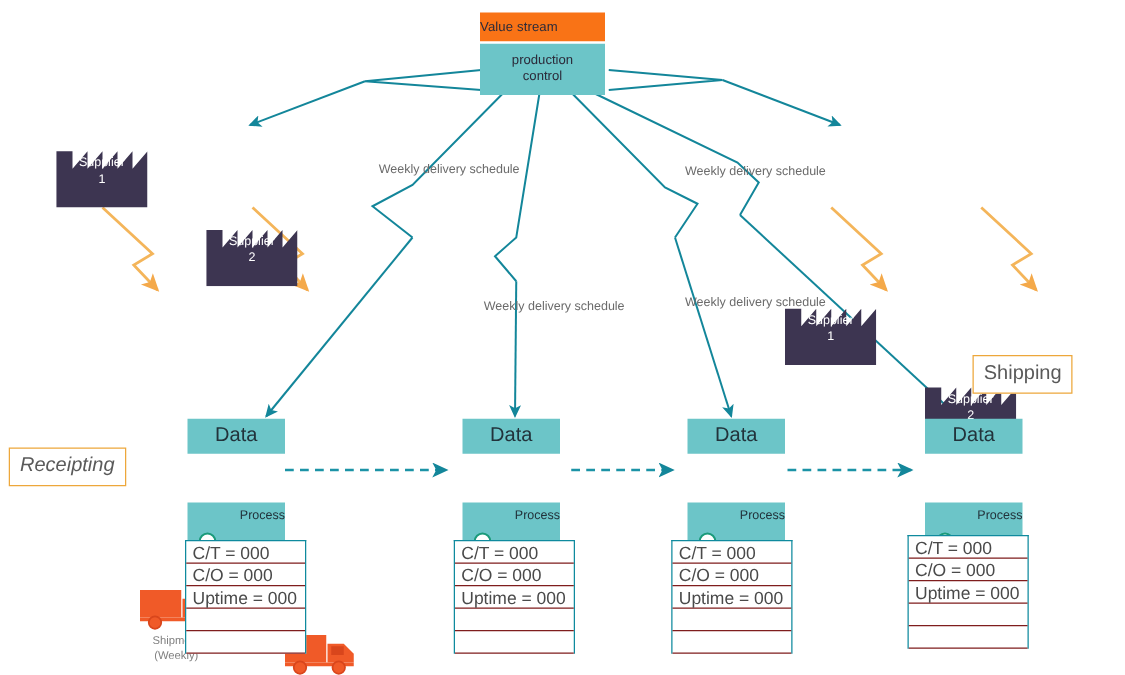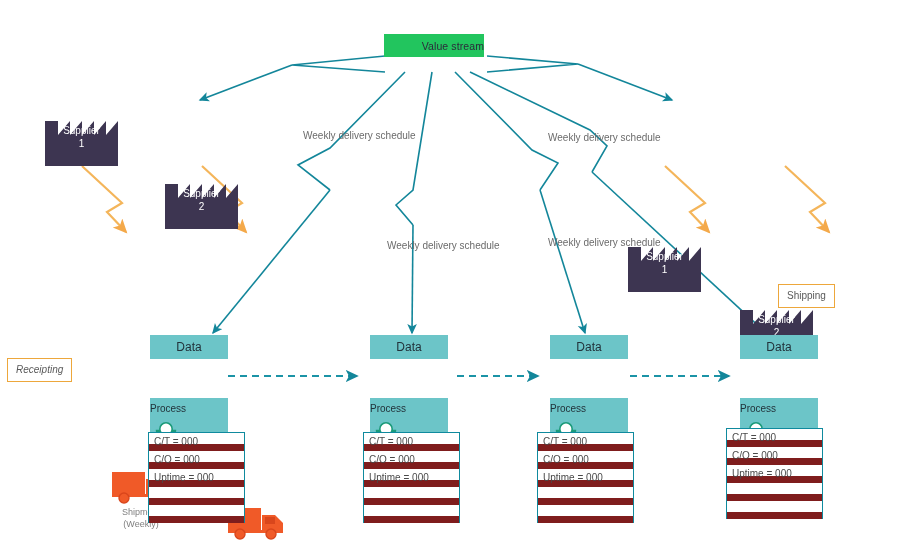--- a/index.html
+++ b/index.html
@@ -14,23 +14,23 @@
 
   
   #wires{position:absolute;left:0;top:0;width:900px;height:540px;}
 
   
   .node{position:absolute;}
 
   
   .vs-wrap{width:100px;}
   .vs-title{
-    background:#22c55e;color:#2b2b3a;
-    font-size:10.5px;text-align:right;
-    padding:6px 0 5px 0;letter-spacing:0.1px;margin-top:24px;
+    background:#f97316;color:#2b2b3a;
+    font-size:10.5px;text-align:left;
+    padding:6px 0 5px 0;letter-spacing:0.1px;
   }
   .vs-body{
     background:#6cc5c8;color:#2b2b3a;
     font-size:10.5px;text-align:center;
     padding:7px 0 8px 0;line-height:13px;
     margin-top:2px;
   }
 
   
   .factory{width:73px;height:63px;position:relative;}
@@ -44,51 +44,51 @@
   
   .truck{width:62px;height:40px;position:relative;}
   .truck-label{
     position:absolute;left:-14px;top:40px;width:90px;
     text-align:center;color:#808080;font-size:9px;line-height:11.5px;
   }
 
   
   .proc{width:78px;}
   .proc-hd{
-    background:#6cc5c8;color:#22333b;font-size:12px;
+    background:#6cc5c8;color:#22333b;font-size:16px;
     text-align:center;padding:5px 0 5px 0;
   }
   .proc-bd{
     background:#6cc5c8;margin-top:2px;height:50px;position:relative;
   }
   .proc-bd .ptxt{
-    color:#22333b;font-size:10px;text-align:left;
+    color:#22333b;font-size:10px;text-align:right;
     padding-top:5px;display:block;margin-top:39px;
   }
   .op-icon{position:absolute;left:5px;top:22px;}
 
   
   .dtable{width:95px;border:1px solid #0f8a9e;border-bottom:none;background:#fff;}
   .dtable .drow{
-    height:18px;border-bottom:7px solid #7f1d1d;
-    font-size:10px;color:#4a4a4a;
+    height:18px;border-bottom:1px solid #7f1d1d;
+    font-size:14px;color:#4a4a4a;
     padding:0 0 0 5px;line-height:18px;
     white-space:nowrap;box-sizing:border-box;
   }
   .dtable .drow.blank{color:transparent;}
 
   
   .wlabel{
     color:#6b6b6b;font-size:10px;white-space:nowrap;margin-left:35px;
   }
 
   
   .tag{
     border:1.5px solid #eda73b;background:#fff;
-    color:#5a5a5a;font-size:10px;
+    color:#5a5a5a;font-size:16px;
     padding:5px 8px 6px 8px;white-space:nowrap;
   }
 </style>
 </head>
 <body>
 
 <div id="stage">
 
   <svg id="wires" viewBox="0 0 900 540" xmlns="http://www.w3.org/2000/svg">
     <defs>
@@ -155,20 +155,24 @@
     <g>
       <path d="M457,376 L538,376" fill="none" stroke="#1b93a6" stroke-width="2" stroke-dasharray="7,5" marker-end="url(#tealArrowSm)"></path>
     </g>
     <g>
       <path d="M630,376 L729,376" fill="none" stroke="#1b93a6" stroke-width="2" stroke-dasharray="7,5" marker-end="url(#tealArrowSm)"></path>
     </g>
   </svg>
 
   <div class="node vs-wrap" style="left:384px;top:10px;">
     <div class="vs-title">Value stream</div>
+    <div class="vs-body">
+      <span>production</span><br>
+      <span>control</span>
+    </div>
   </div>
 
   <div class="node factory" style="left:45px;top:103px;">
     <svg width="73" height="63">
       <path d="M0,18 L0,63 L73,63 L73,18 L61,32 L61,18 L49,32 L49,18 L37,32 L37,18 L25,32 L25,18 L13,32 L13,18 Z" fill="#3d3551"></path>
     </svg>
     <div class="flabel">
       <span>Supplier</span><br>
       <span>1</span>
     </div>

